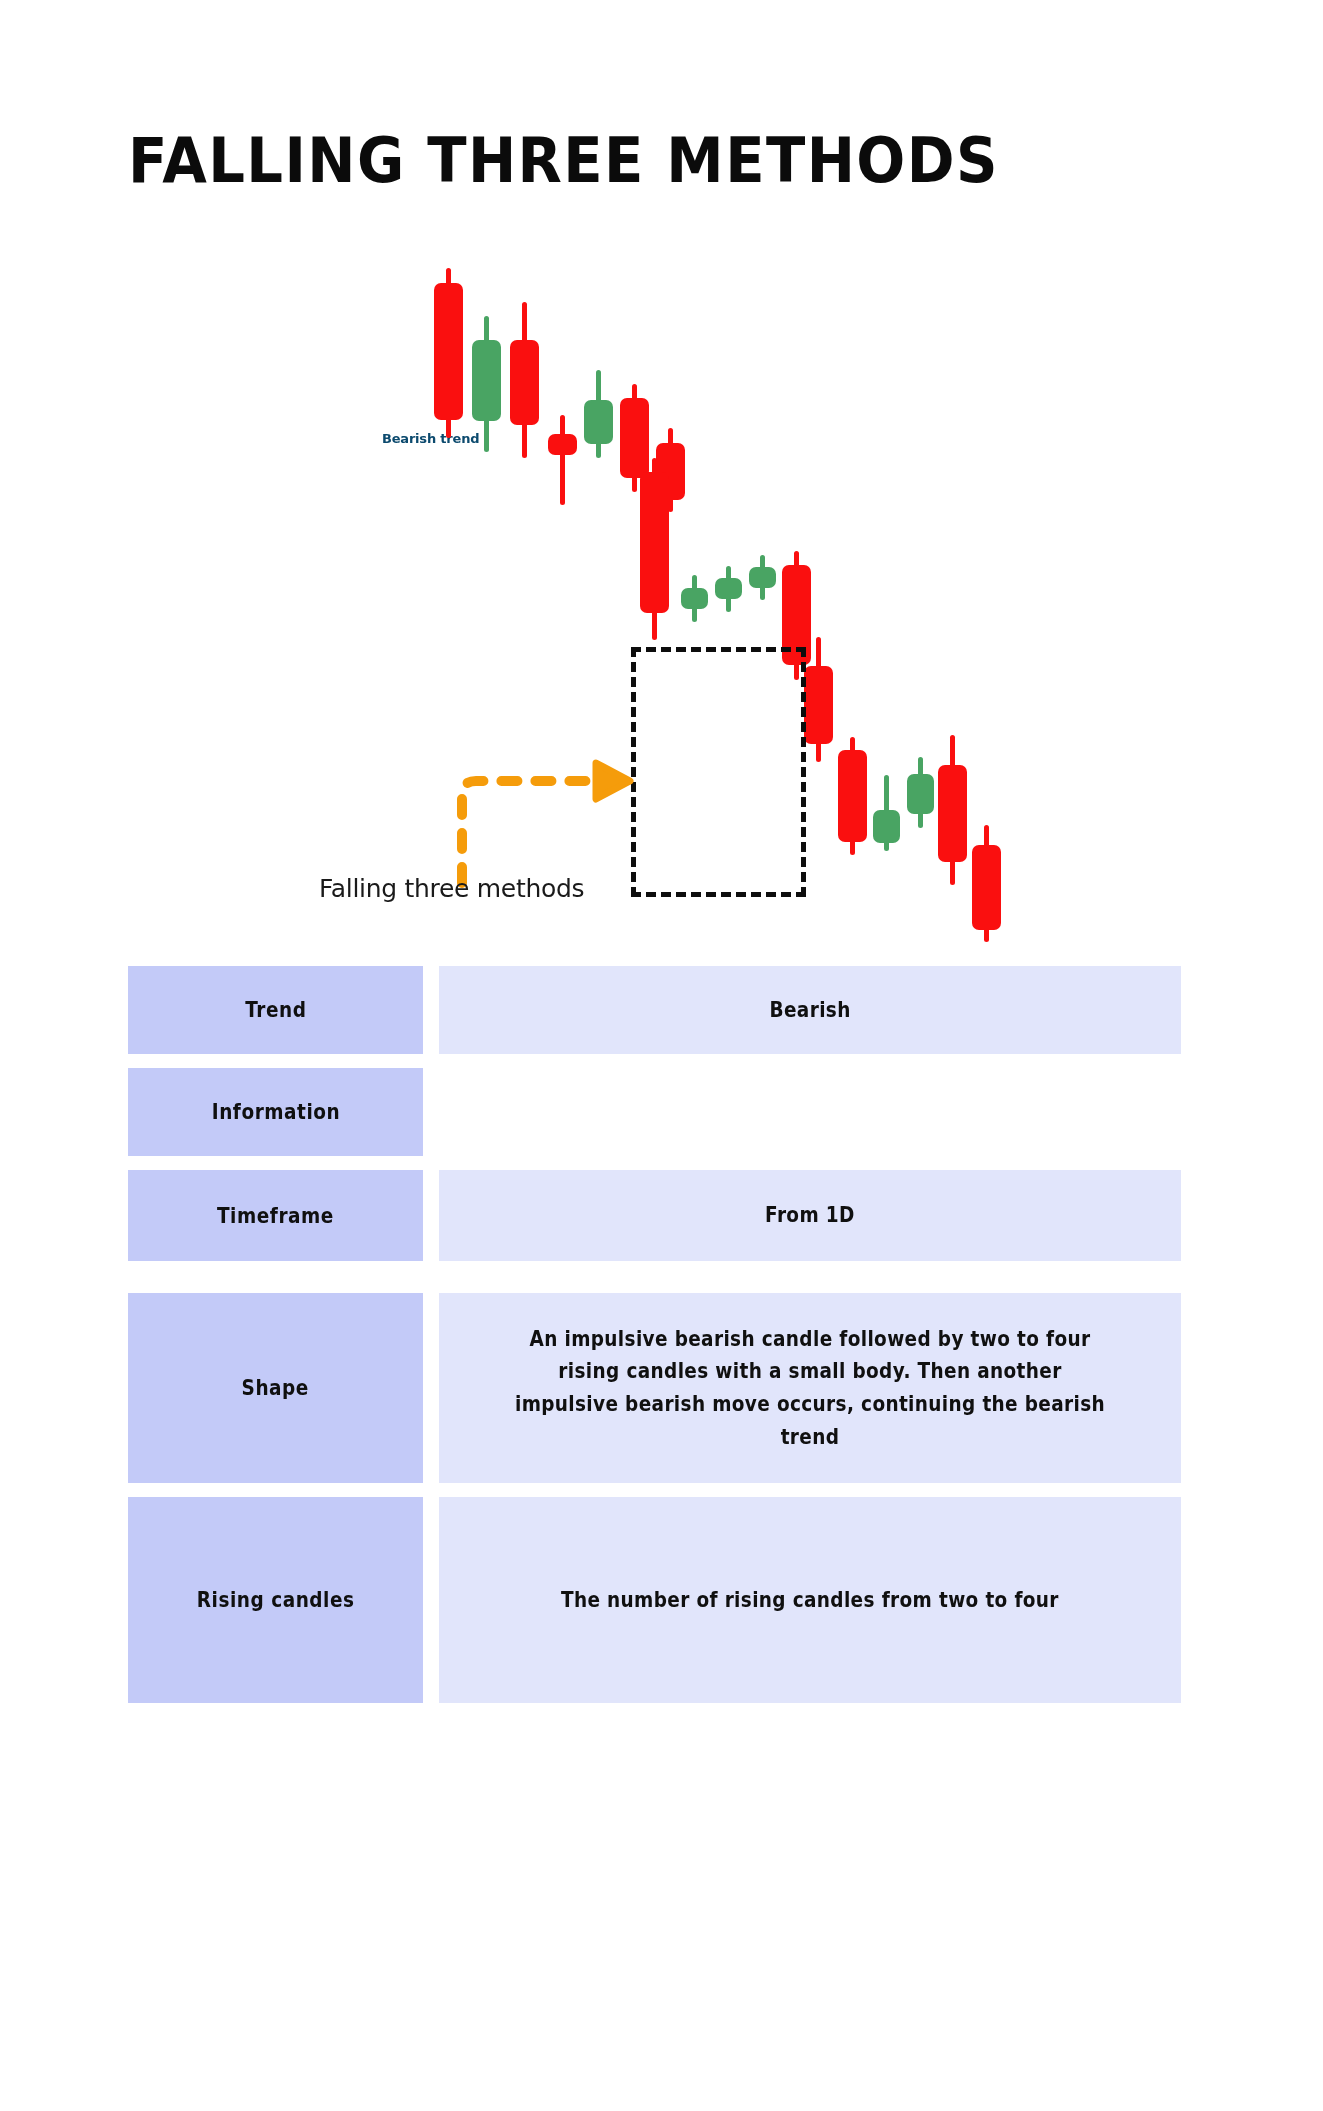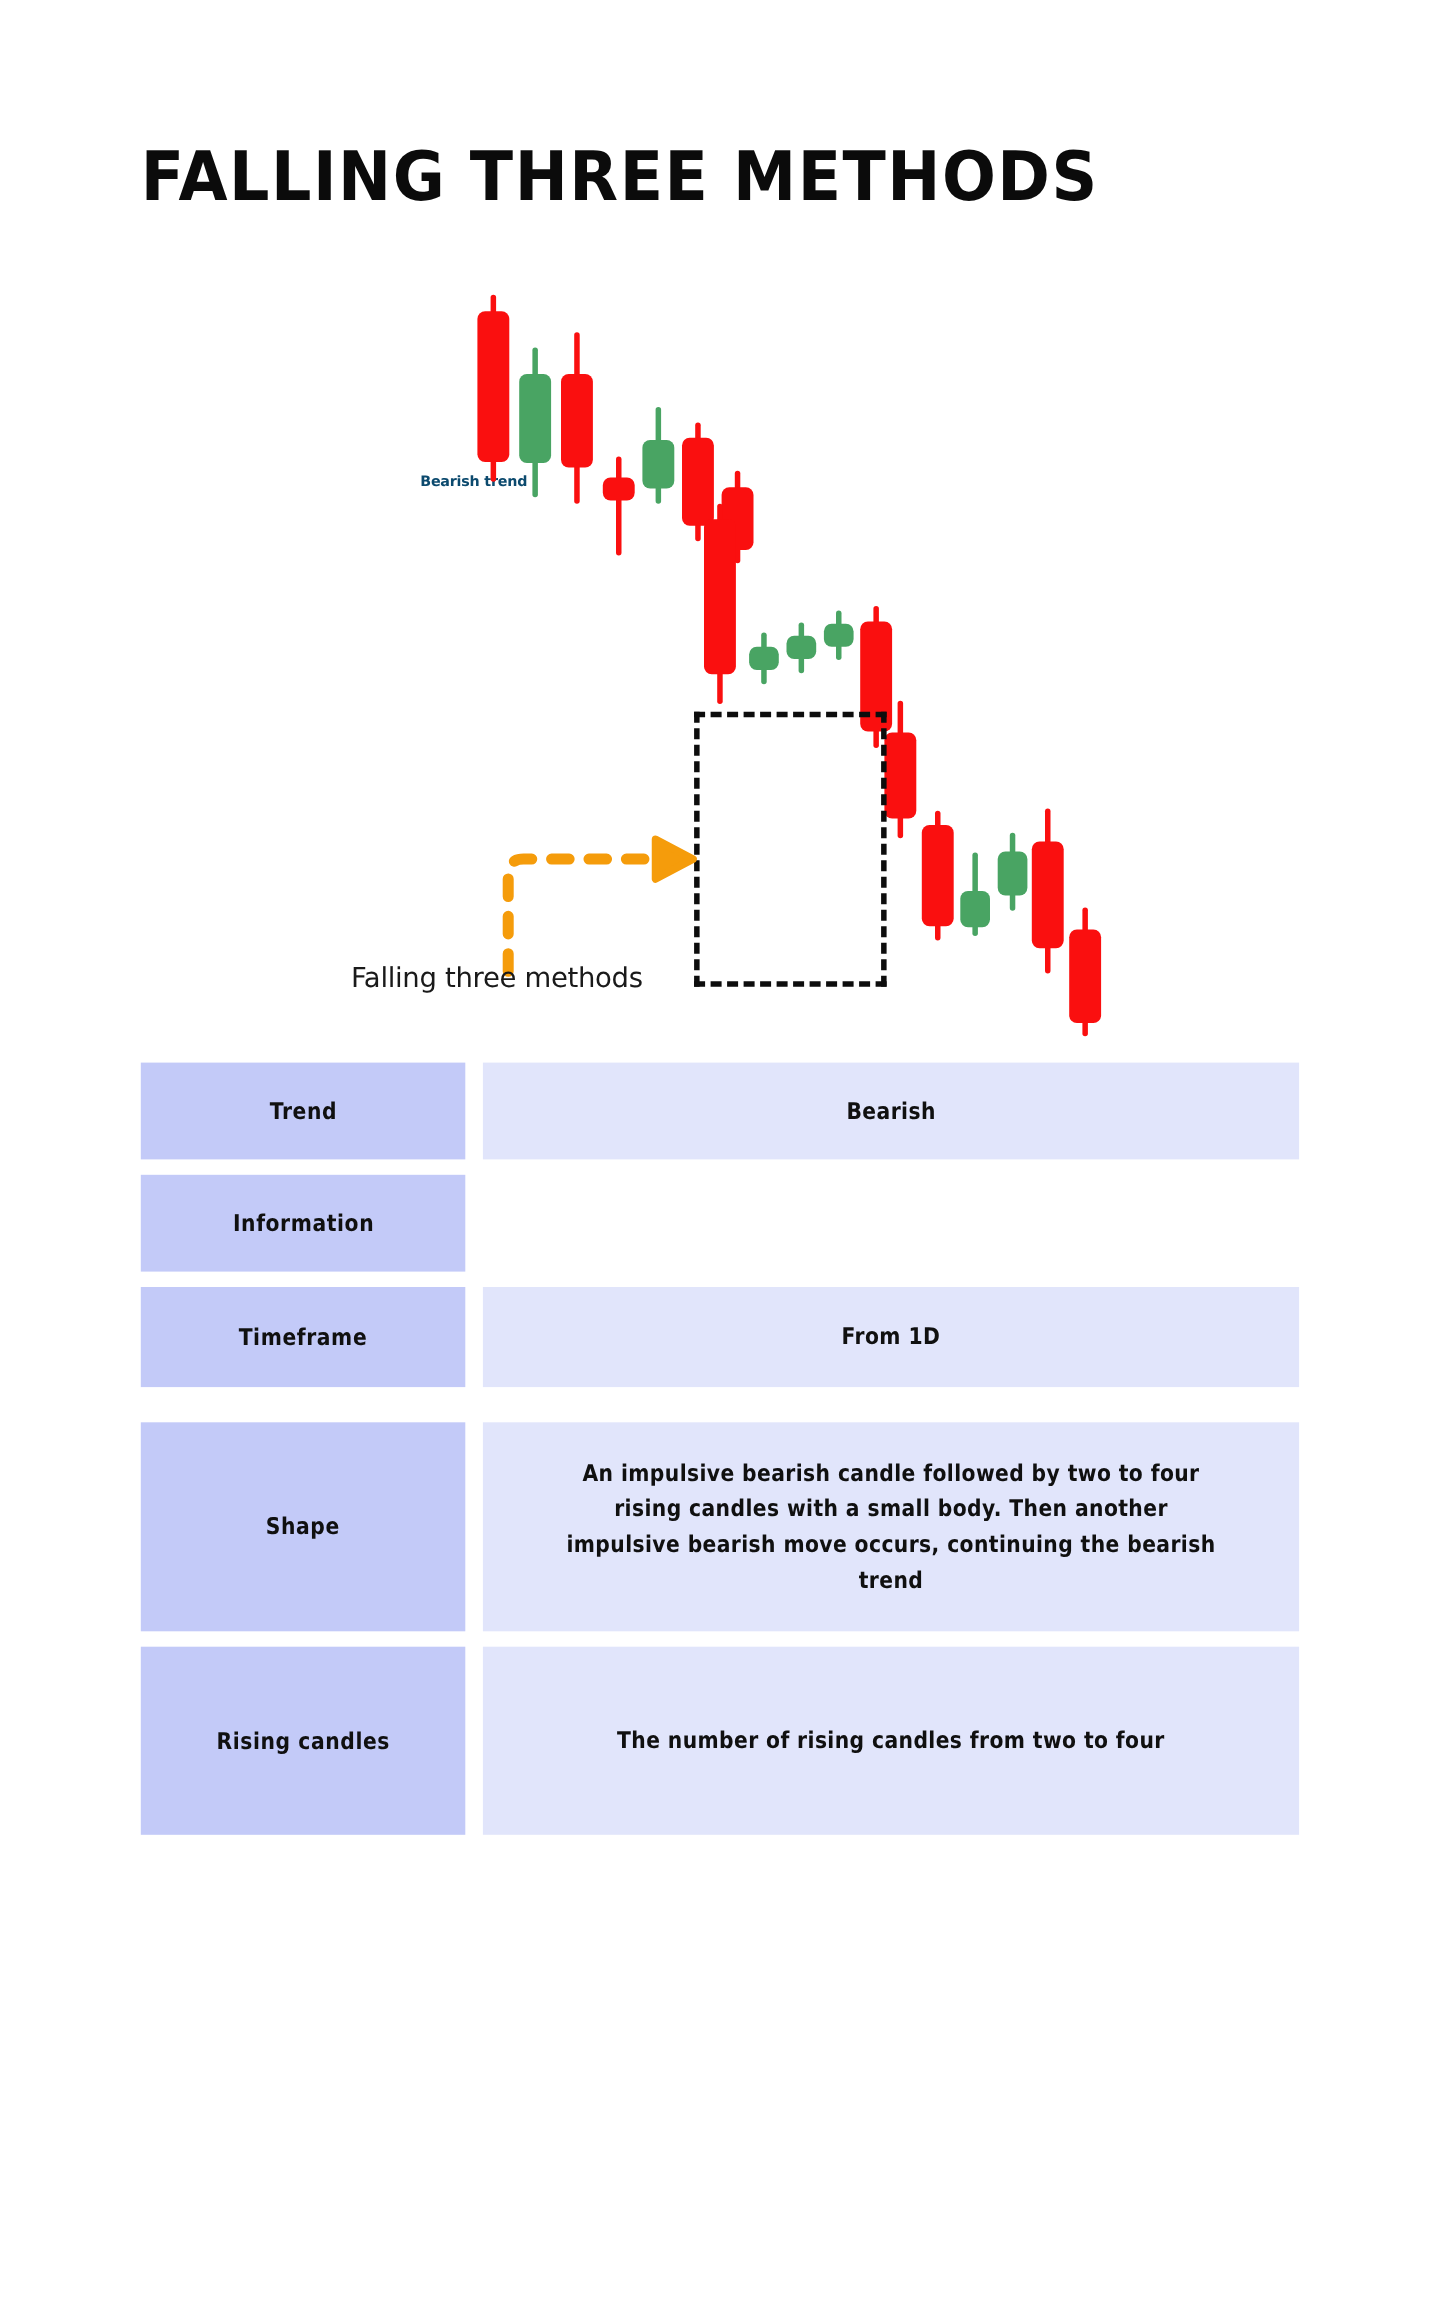--- a/index.html
+++ b/index.html
@@ -152,21 +152,21 @@
     transform: scaleX(0.88);
     display: inline-block;
   }
   .cell-label span { font-size: 21px; letter-spacing: 0.6px; }
   .cell-value span { font-size: 21px; letter-spacing: 0.4px; line-height: 1.55; }
 
   .row.r0 .cell-label, .row.r0 .cell-value { height: 88px; }
   .row.r1 .cell-label, .row.r1 .cell-value { height: 88px; }
   .row.r2 .cell-label, .row.r2 .cell-value { height: 91px; }
   .row.r3 .cell-label, .row.r3 .cell-value { height: 190px; margin-top: 18px; }
-  .row.r4 .cell-label, .row.r4 .cell-value { height: 171px; }
+  .row.r4 .cell-label, .row.r4 .cell-value { height: 206px; }
   .row.r5 .cell-label, .row.r5 .cell-value { height: 122px; }
 </style>
 </head>
 <body>
 
 <div id="page">
 
   <div id="title">FALLING  THREE METHODS</div>
 
   <div id="chart">

